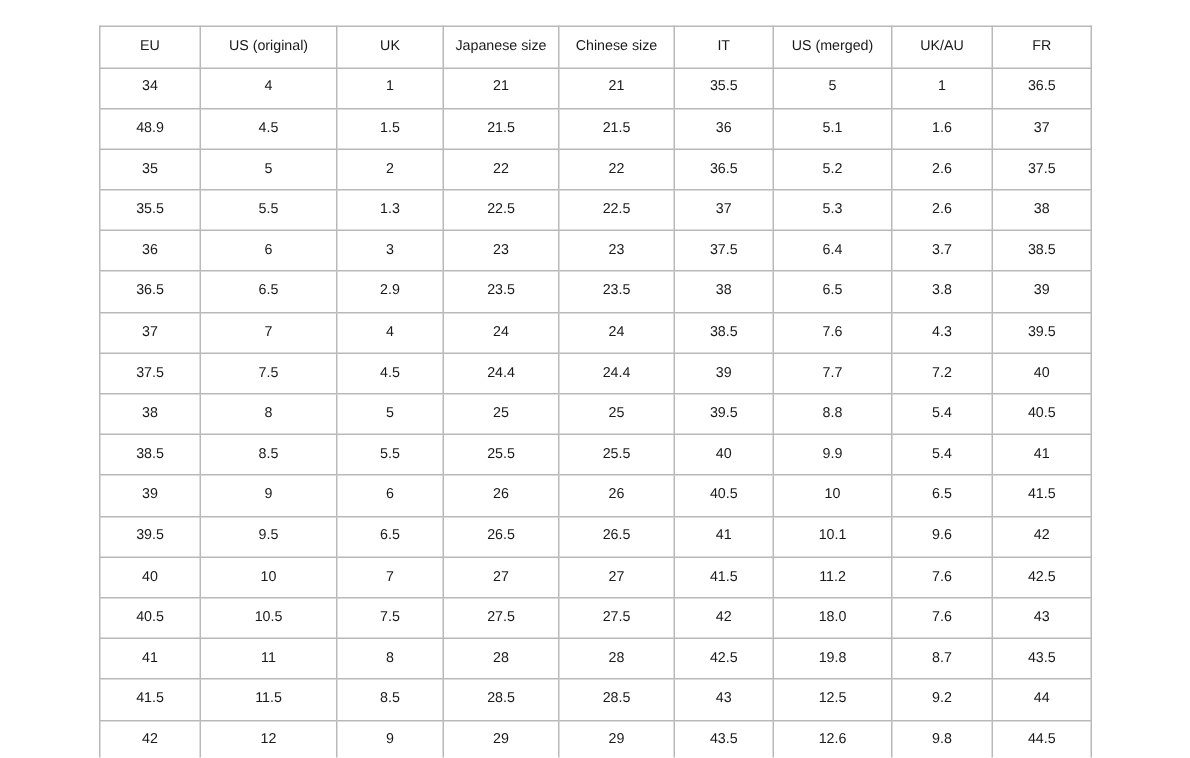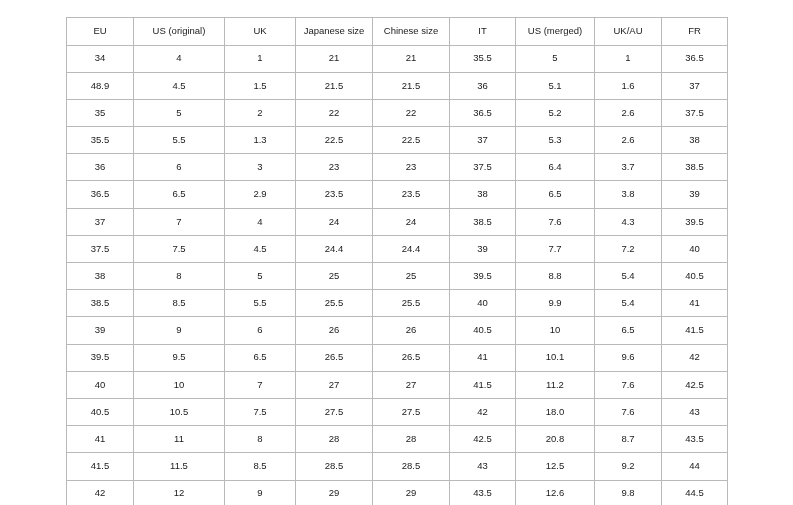--- a/index.html
+++ b/index.html
@@ -243,21 +243,21 @@
           <td>7.6</td>
           <td>43</td>
         </tr>
         <tr>
           <td>41</td>
           <td>11</td>
           <td>8</td>
           <td>28</td>
           <td>28</td>
           <td>42.5</td>
-          <td>20.8</td>
+          <td>19.8</td>
           <td>8.7</td>
           <td>43.5</td>
         </tr>
         <tr>
           <td>41.5</td>
           <td>11.5</td>
           <td>8.5</td>
           <td>28.5</td>
           <td>28.5</td>
           <td>43</td>

